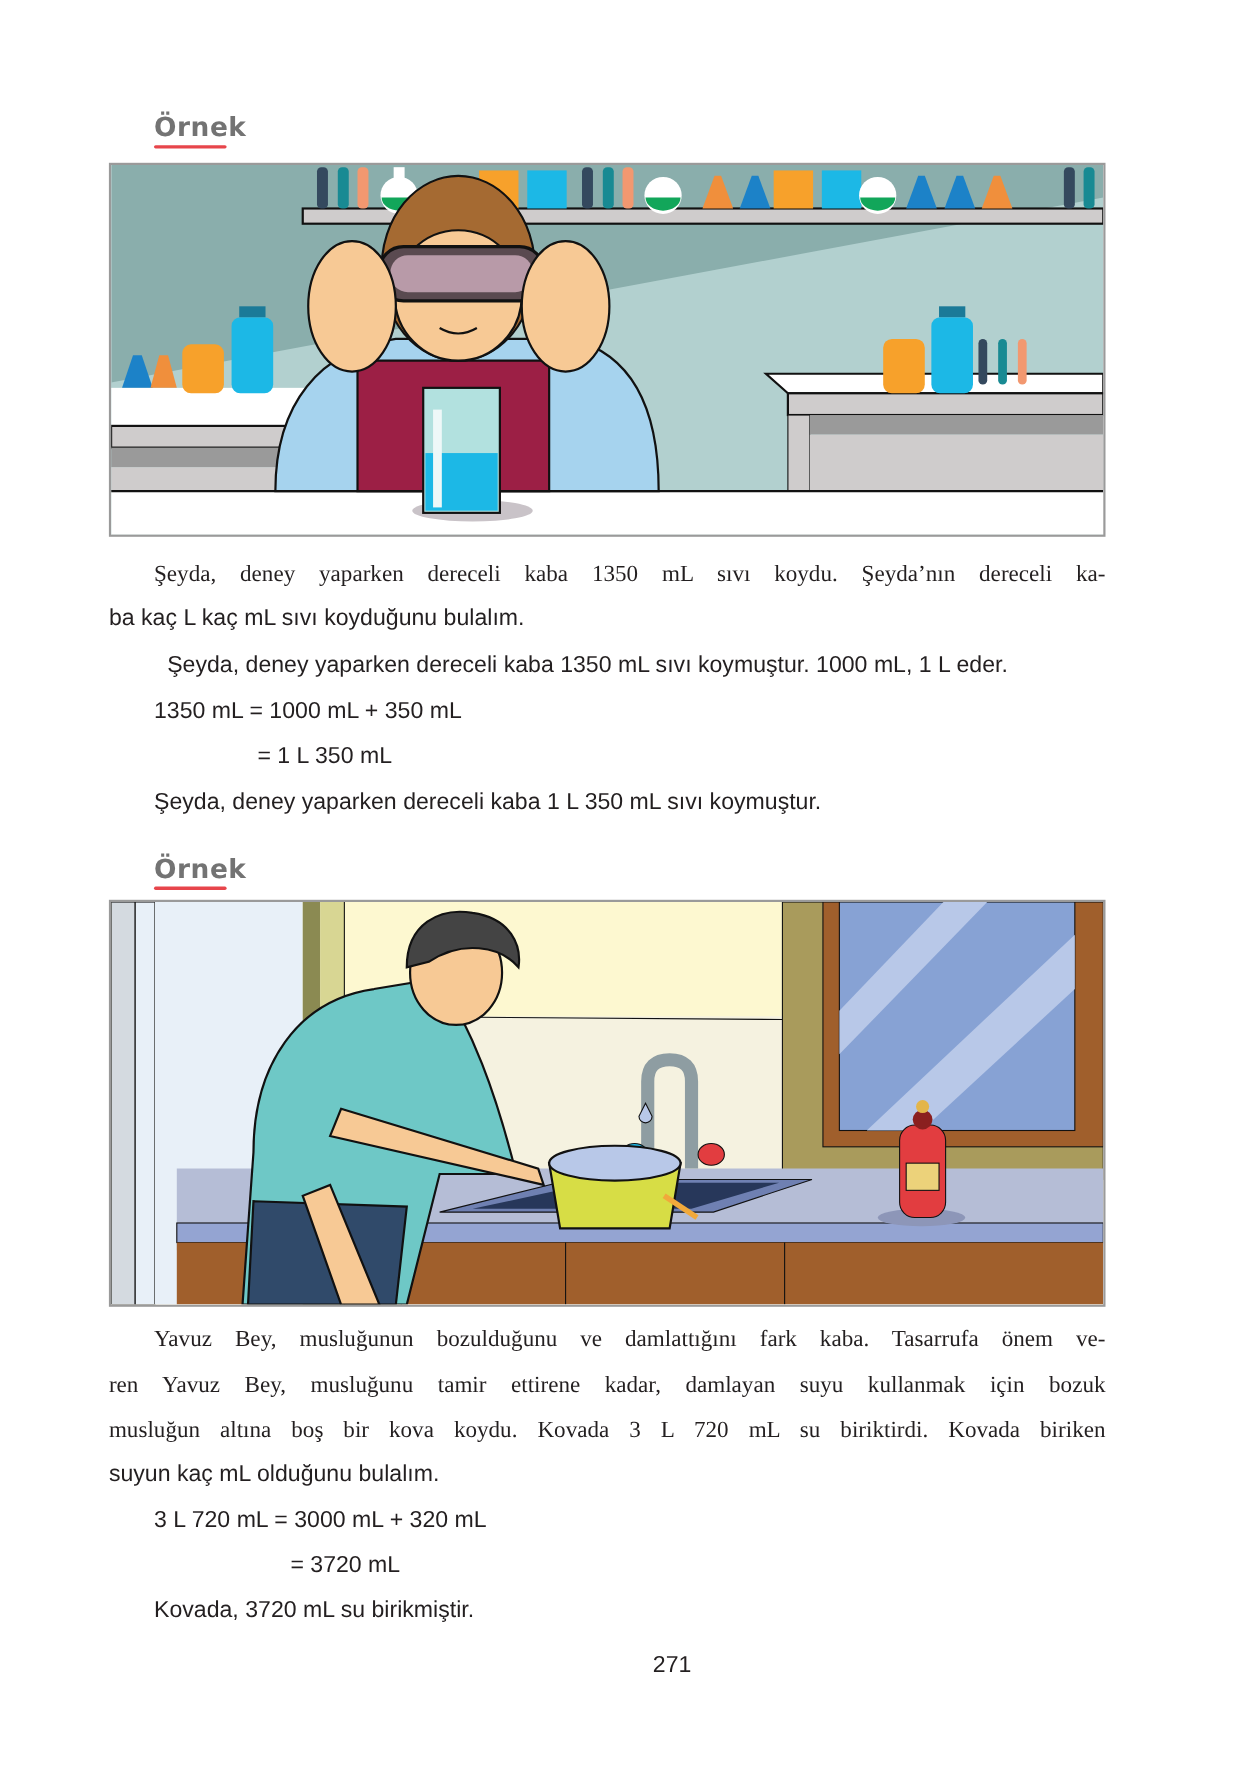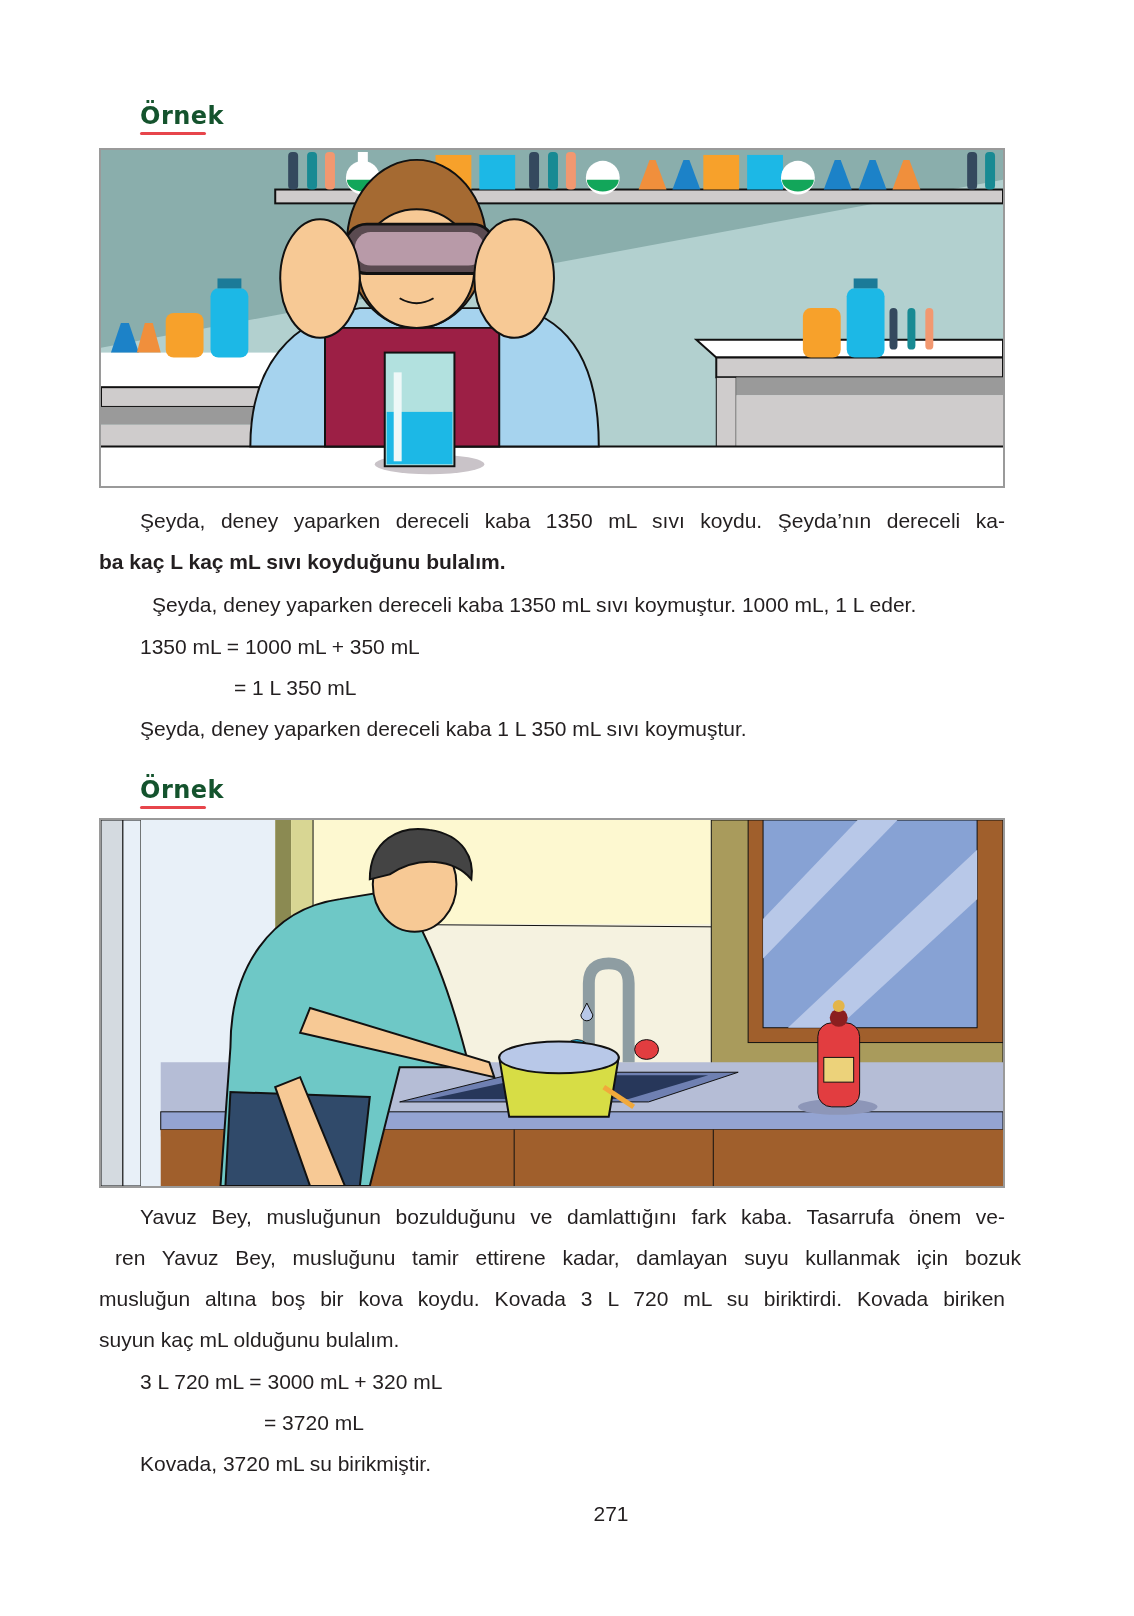--- a/index.html
+++ b/index.html
@@ -1,26 +1,26 @@
 <!DOCTYPE html>
 <html><head>
 <meta charset="utf-8">
 <style>
   html, body { margin:0; padding:0; background:#ffffff; }
   body { width:1134px; height:1616px; position:relative; overflow:hidden;
          font-family:"Liberation Sans", sans-serif; color:#231f20; }
   .heading { position:absolute; left:140px; font-family:"DejaVu Sans", sans-serif;
-             font-size:24px; font-weight:bold; color:#14532d; letter-spacing:0.5px; }
+             font-size:24px; font-weight:bold; color:#737373; letter-spacing:0.5px; }
   .heading .underline { position:absolute; left:0; top:30px; width:66px; height:3px;
              background:#e3242b; border-radius:2px; opacity:0.85; }
   .figure { position:absolute; left:99px; width:906px; border:2px solid #9a9a9a;
             box-sizing:border-box; overflow:hidden; }
   .figure svg { display:block; width:100%; height:100%; }
   .line { position:absolute; font-size:21px; line-height:26px; white-space:nowrap; }
-  .justify { width:906px; text-align:justify; text-align-last:justify; white-space:normal; }
+  .justify { width:906px; text-align:justify; text-align-last:justify; white-space:normal;font-family:Liberation Serif, serif; }
   .pagenum { position:absolute; left:0; width:1134px; top:1502px; text-align:center; font-size:21px;margin-left:44px; }
 </style>
 </head>
 <body>
 
 <div class="heading" style="top:102px;">
   <span>Örnek</span>
   <div class="underline"></div>
 </div>
 
@@ -95,21 +95,21 @@
     <ellipse cx="415" cy="130" rx="40" ry="60" fill="#f7c995" stroke="#111" stroke-width="2"></ellipse>
 
     <ellipse cx="330" cy="318" rx="55" ry="10" fill="#c9c3c8"></ellipse>
     <rect x="285" y="205" width="70" height="115" fill="#b2e1df" stroke="#111" stroke-width="2"></rect>
     <rect x="287" y="265" width="66" height="53" fill="#1cb8e6"></rect>
     <rect x="294" y="225" width="8" height="90" fill="#eef8f8"></rect>
   </svg>
 </div>
 
 <div class="line justify" style="left:99px; top:508px; padding-left:41px; width:865px;">Şeyda, deney yaparken dereceli kaba 1350 mL sıvı koydu. Şeyda’nın dereceli ka-</div>
-<div class="line" style="left:99px; top:549px;font-weight:bold;">ba kaç L kaç mL sıvı koyduğunu bulalım.</div>
+<div class="line" style="left:99px; top:549px;">ba kaç L kaç mL sıvı koyduğunu bulalım.</div>
 <div class="line" style="left:152px; top:592px;">Şeyda, deney yaparken dereceli kaba 1350 mL sıvı koymuştur. 1000 mL, 1 L eder.</div>
 <div class="line" style="left:140px; top:634px;">1350 mL = 1000 mL + 350 mL</div>
 <div class="line" style="left:234px; top:675px;">= 1 L 350 mL</div>
 <div class="line" style="left:140px; top:716px;">Şeyda, deney yaparken dereceli kaba 1 L 350 mL sıvı koymuştur.</div>
 
 <div class="heading" style="top:776px;">
   <span>Örnek</span>
   <div class="underline"></div>
 </div>
 
@@ -161,20 +161,20 @@
     <path d="M120 370 L130 230 C130 150 170 90 240 80 L300 70 C330 120 350 170 370 250 L300 250 L270 370 Z" fill="#6ec8c6" stroke="#111" stroke-width="2"></path>
     <path d="M125 370 L130 275 L270 280 L260 370 Z" fill="#304a6a" stroke="#111" stroke-width="2"></path>
     <path d="M210 190 L390 245 L395 260 L200 215 Z" fill="#f7c995" stroke="#111" stroke-width="2"></path>
     <path d="M175 270 L210 370 L245 370 L200 260 Z" fill="#f7c995" stroke="#111" stroke-width="2"></path>
     <ellipse cx="315" cy="65" rx="42" ry="48" fill="#f7c995" stroke="#111" stroke-width="2"></ellipse>
     <path d="M270 60 C270 20 300 5 330 10 C365 15 375 40 372 60 C355 40 320 35 290 55 Z" fill="#444" stroke="#111" stroke-width="2"></path>
   </svg>
 </div>
 
 <div class="line justify" style="left:99px; top:1204px; padding-left:41px; width:865px;">Yavuz Bey, musluğunun bozulduğunu ve damlattığını fark kaba. Tasarrufa önem ve-</div>
-<div class="line justify" style="left:99px; top:1245px;margin-left:16px;">ren Yavuz Bey, musluğunu tamir ettirene kadar, damlayan suyu kullanmak için bozuk</div>
+<div class="line justify" style="left:99px; top:1245px;">ren Yavuz Bey, musluğunu tamir ettirene kadar, damlayan suyu kullanmak için bozuk</div>
 <div class="line justify" style="left:99px; top:1286px;">musluğun altına boş bir kova koydu. Kovada 3 L 720 mL su biriktirdi. Kovada biriken</div>
 <div class="line" style="left:99px; top:1327px;">suyun kaç mL olduğunu bulalım.</div>
 <div class="line" style="left:140px; top:1369px;">3 L 720 mL = 3000 mL + 320 mL</div>
 <div class="line" style="left:264px; top:1410px;text-align:right;">= 3720 mL</div>
 <div class="line" style="left:140px; top:1451px;">Kovada, 3720 mL su birikmiştir.</div>
 
 <div class="pagenum">271</div>
 
 </body></html>

